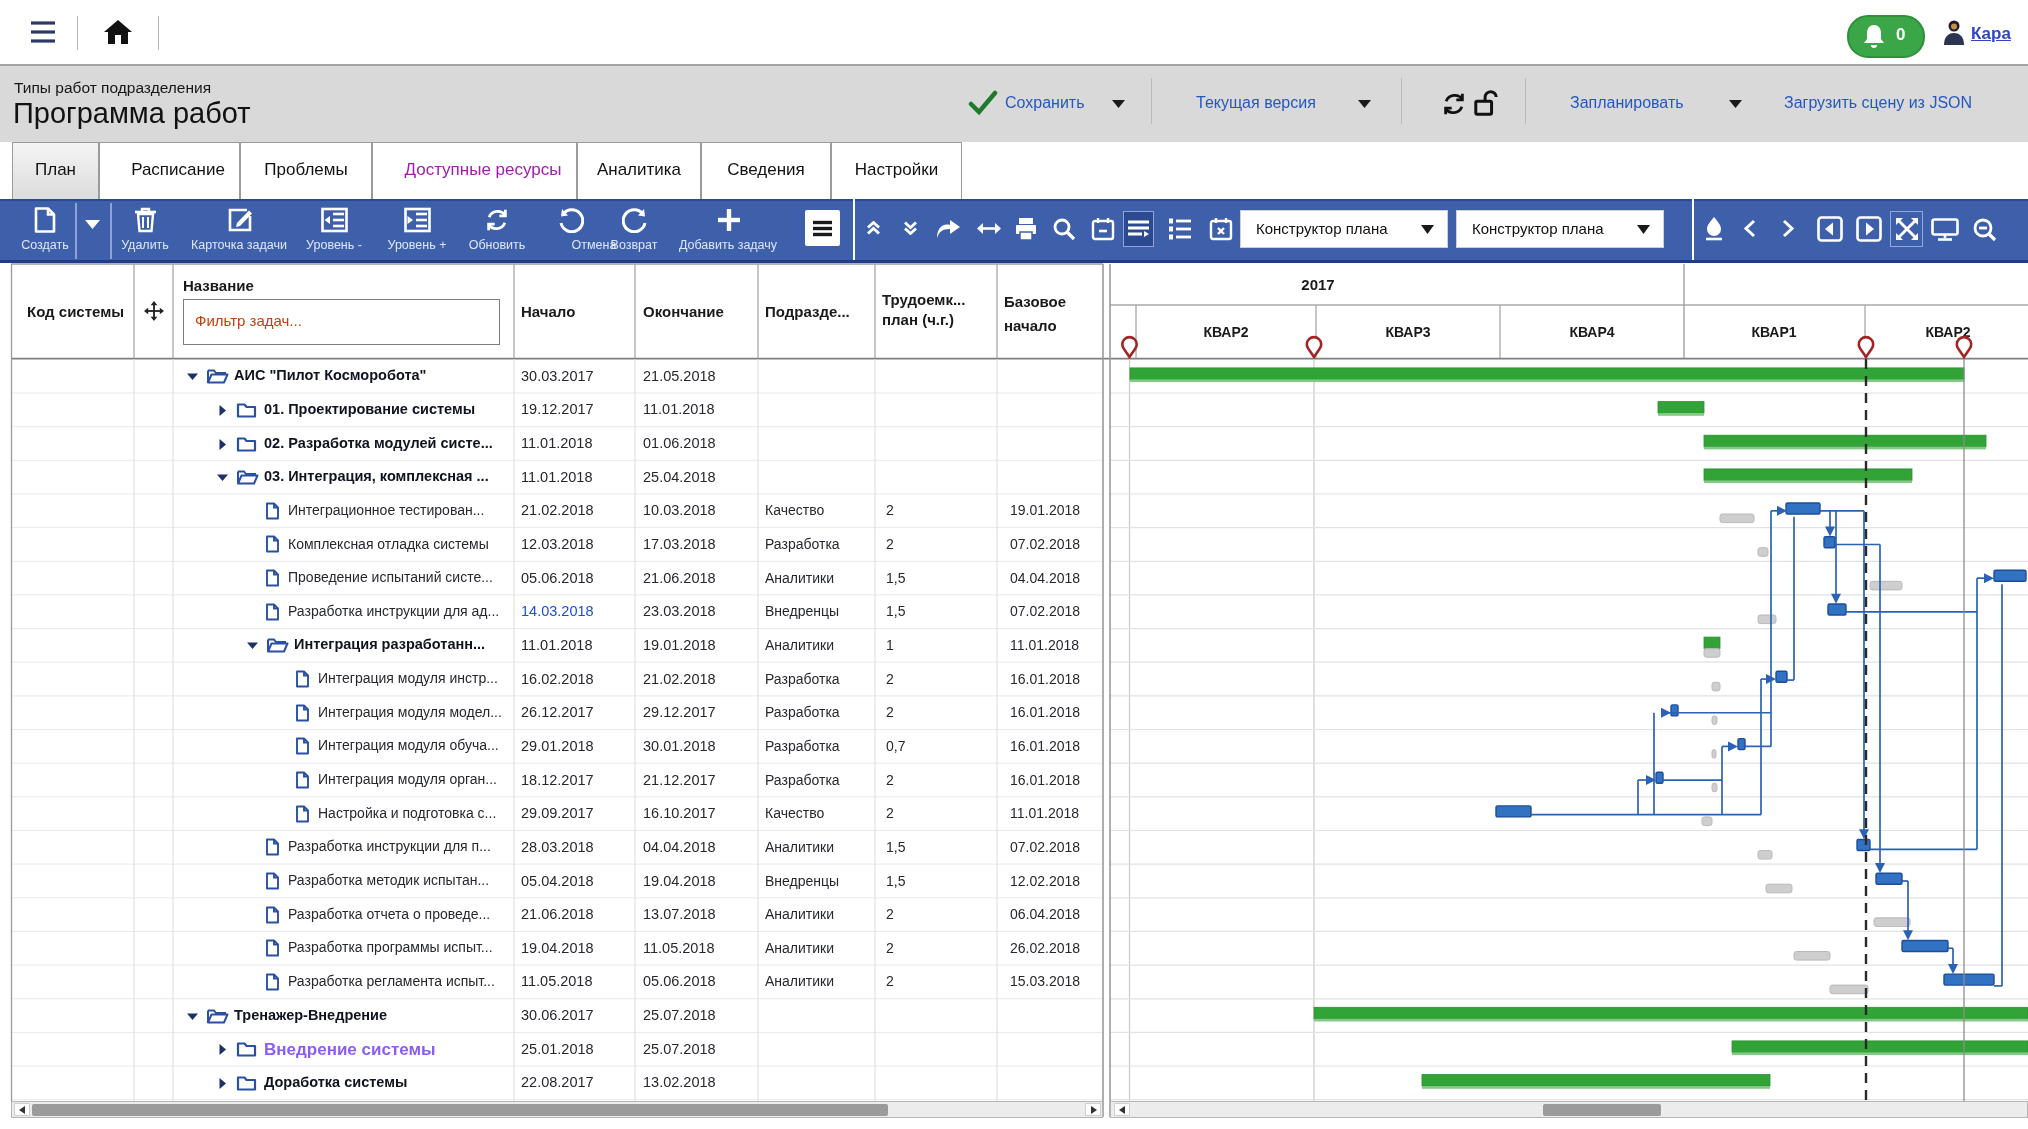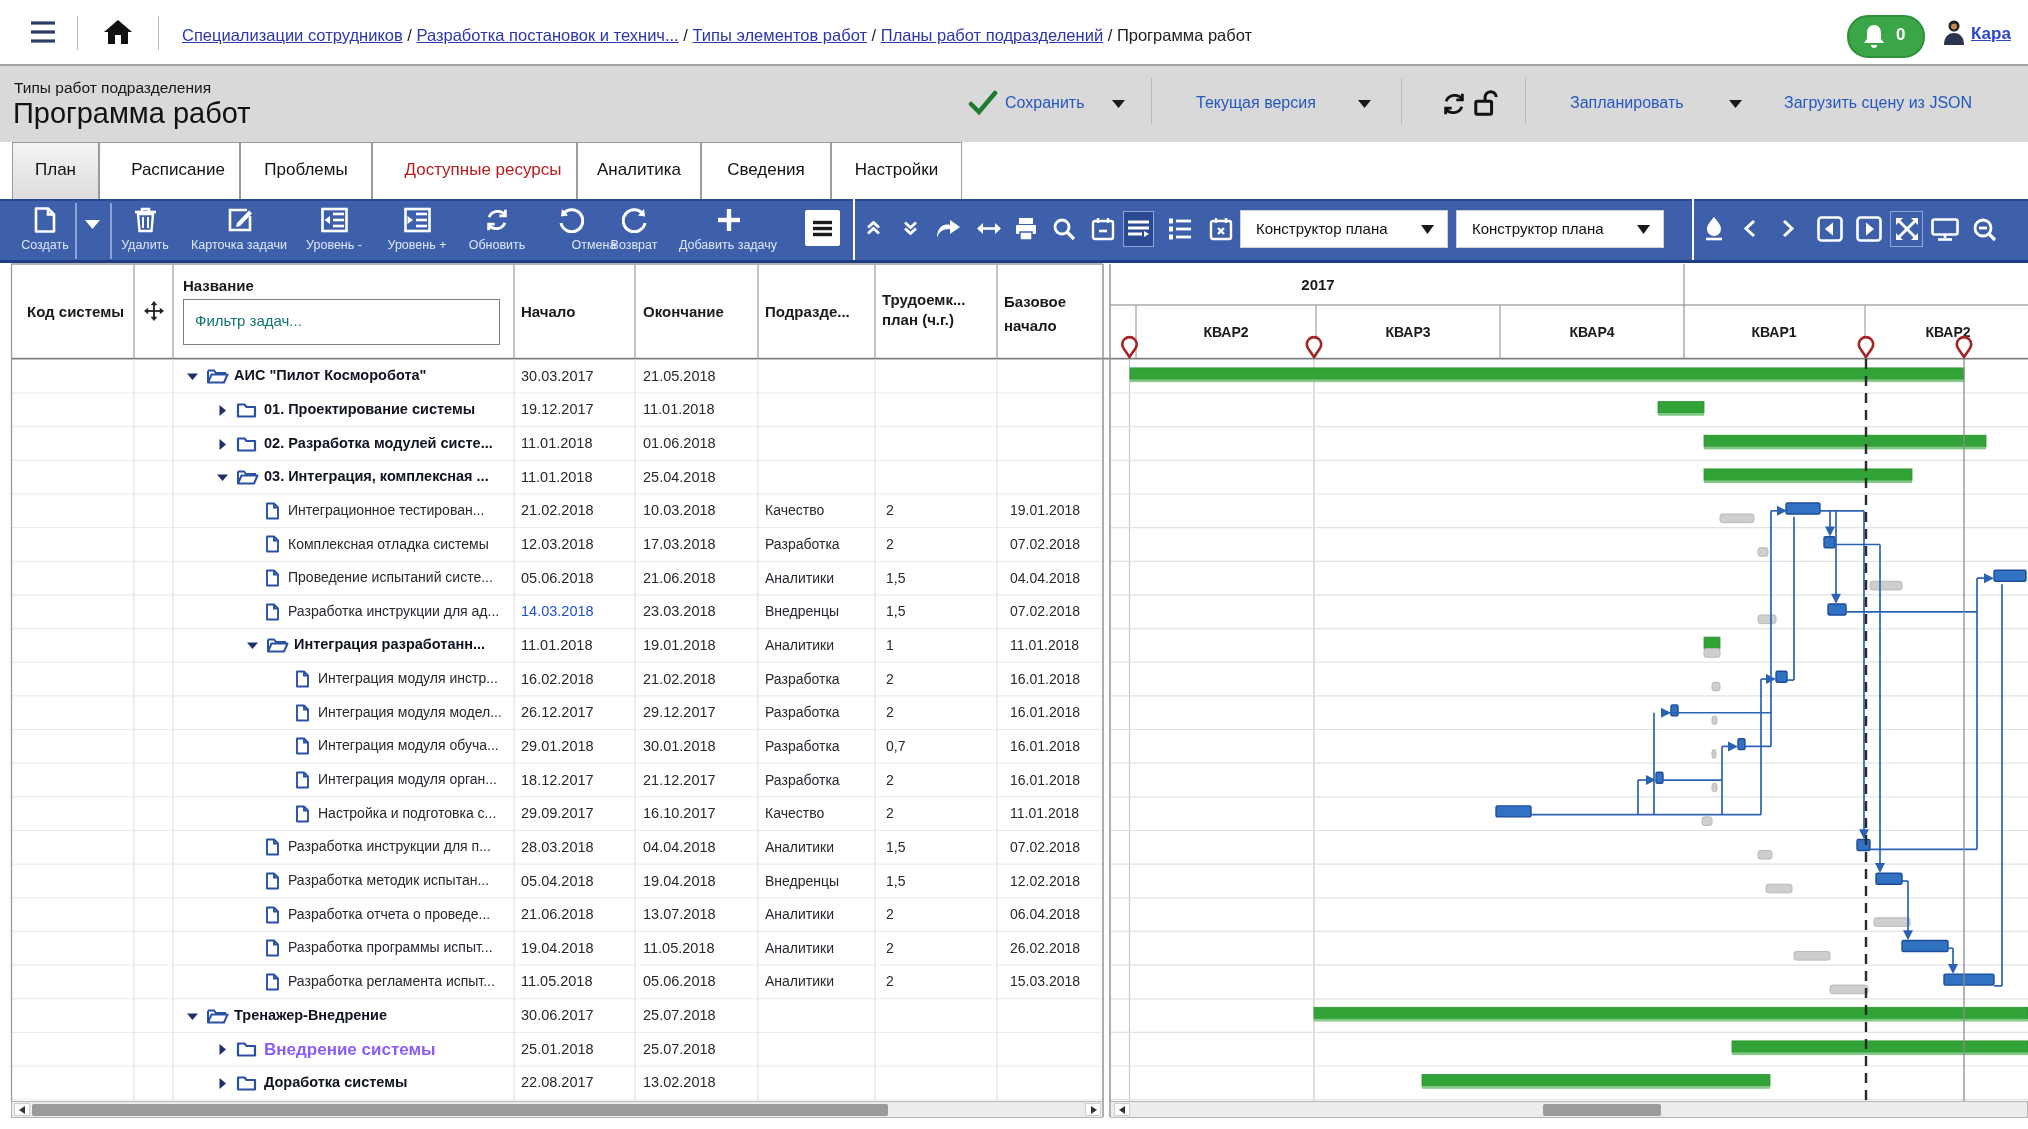--- a/index.html
+++ b/index.html
@@ -15,23 +15,20 @@
         <line x1="2" y1="3" x2="26" y2="3"></line>
         <line x1="2" y1="12" x2="26" y2="12"></line>
         <line x1="2" y1="21" x2="26" y2="21"></line>
       </g>
     </svg>
  <div class="sep1" style="left:77px;top:16px;height:34px"></div>
  <svg class="abs" style="left:103px;top:18px" width="30" height="28" viewBox="0 0 30 28">
   <path d="M15 2 L29 14 H25 V26 H18 V17 H12 V26 H5 V14 H1 Z" fill="#111"></path>
     </svg>
  <div class="sep1" style="left:158px;top:16px;height:34px"></div>
- <div class="abs" style="left:182px;top:26px;white-space:nowrap;font-size:16.5px;color:#222">
-  <span class="crumb">Специализации сотрудников</span> / <span class="crumb">Разработка постановок и технич...</span> / <span class="crumb">Типы элементов работ</span> / <span class="crumb">Планы работ подразделений</span> / <span style="color:#1c1c1c">Программа работ</span>
- </div>
  <div class="abs" style="left:1847px;top:15px;width:78px;height:43px;border-radius:21px;background:#3aa648;border:2px solid #2e9139"></div>
  <svg class="abs" style="left:1862px;top:24px" width="24" height="26" viewBox="0 0 24 26">
   <path d="M12 1 C8 1 5 4 5 9 L5 15 L2 19 L22 19 L19 15 L19 9 C19 4 16 1 12 1 Z" fill="#fff"></path>
   <path d="M9 21 a3 3 0 0 0 6 0 Z" fill="#fff"></path>
     </svg>
  <div class="abs" style="left:1896px;top:25px;color:#fff;font-size:17px;font-weight:bold">0</div>
  <svg class="abs" style="left:1943px;top:19px" width="22" height="26" viewBox="0 0 22 26">
   <circle cx="11" cy="7" r="5.5" fill="#1d1d2c"></circle>
       <path d="M1 26 C1 17 6 14 11 14 C16 14 21 17 21 26 Z" fill="#2c3550"></path>
   <circle cx="11" cy="7.5" r="3" fill="#c98c4a"></circle>
@@ -76,21 +73,21 @@
 <div class="abs" style="left:0;top:142px;width:2028px;height:58px;background:#fff">
  <div class="abs" style="left:12px;top:0;height:57px;border-top:1px solid #9b9b9b"></div>
 </div>
 <div class="abs" style="left:12px;top:142px;width:87px;height:57px;background:linear-gradient(#f4f4f4,#dcdcdc);border:1px solid #9b9b9b;border-bottom:none"></div>
 <div class="abs" style="left:12px;top:160px;width:87px;text-align:center;font-size:17px;color:#121212">План</div>
 <div class="abs" style="left:99px;top:142px;width:141px;height:57px;background:#fff;border:1px solid #9b9b9b;border-bottom:none"></div>
 <div class="abs" style="left:99px;top:160px;width:158px;text-align:center;font-size:17px;color:#121212">Расписание</div>
 <div class="abs" style="left:240px;top:142px;width:132px;height:57px;background:#fff;border:1px solid #9b9b9b;border-bottom:none"></div>
 <div class="abs" style="left:240px;top:160px;width:132px;text-align:center;font-size:17px;color:#121212">Проблемы</div>
 <div class="abs" style="left:372px;top:142px;width:205px;height:57px;background:#fff;border:1px solid #9b9b9b;border-bottom:none"></div>
-<div class="abs" style="left:372px;top:160px;width:222px;text-align:center;font-size:17px;color:#b91c1c">Доступные ресурсы</div>
+<div class="abs" style="left:372px;top:160px;width:222px;text-align:center;font-size:17px;color:#a21caf">Доступные ресурсы</div>
 <div class="abs" style="left:577px;top:142px;width:124px;height:57px;background:#fff;border:1px solid #9b9b9b;border-bottom:none"></div>
 <div class="abs" style="left:577px;top:160px;width:124px;text-align:center;font-size:17px;color:#121212">Аналитика</div>
 <div class="abs" style="left:701px;top:142px;width:130px;height:57px;background:#fff;border:1px solid #9b9b9b;border-bottom:none"></div>
 <div class="abs" style="left:701px;top:160px;width:130px;text-align:center;font-size:17px;color:#121212">Сведения</div>
 <div class="abs" style="left:831px;top:142px;width:131px;height:57px;background:#fff;border:1px solid #9b9b9b;border-bottom:none"></div>
 <div class="abs" style="left:831px;top:160px;width:131px;text-align:center;font-size:17px;color:#121212">Настройки</div>
 
 <div class="abs" style="left:0;top:199px;width:2028px;height:64px;background:#3e60ab;border-top:2px solid #2a4896;border-bottom:3px solid #1f3c86"></div>
 <svg class="abs" style="left:34px;top:207px" width="22" height="26" viewBox="0 0 22 26">
     <path d="M2 1.5 h12 l6 6 V24.5 H2 Z" fill="none" stroke="#fff" stroke-width="2.6" stroke-linejoin="round"></path>
@@ -282,21 +279,21 @@
       <path d="M0 12 L5 8 V16 Z"></path>
       <path d="M24 12 L19 16 V8 Z"></path>
     </g>
     <g stroke="#222" stroke-width="2.2">
       <line x1="12" y1="3" x2="12" y2="21"></line>
       <line x1="3" y1="12" x2="21" y2="12"></line>
     </g>
   </svg>
 <div class="abs" style="left:183px;top:277px;font-size:15px;font-weight:bold;color:#1a1a1a">Название</div>
 <div class="abs" style="left:183px;top:299px;width:317px;height:46px;border:1.4px solid #7e7e7e;background:#fff">
- <div style="margin:12px 0 0 11px;font-size:15px;color:#0f766e">Фильтр задач...</div>
+ <div style="margin:12px 0 0 11px;font-size:15px;color:#c2410c">Фильтр задач...</div>
   </div>
 <div class="abs" style="left:521px;top:303px;font-size:15px;font-weight:bold;color:#1a1a1a">Начало</div>
 <div class="abs" style="left:643px;top:303px;font-size:15px;font-weight:bold;color:#1a1a1a">Окончание</div>
 <div class="abs" style="left:765px;top:303px;font-size:15px;font-weight:bold;color:#1a1a1a">Подразде...</div>
 <div class="abs" style="left:882px;top:290px;font-size:15px;font-weight:bold;color:#1a1a1a;line-height:20px">Трудоемк...<br>план (ч.г.)</div>
 <div class="abs" style="left:1004px;top:290px;font-size:15px;font-weight:bold;color:#1a1a1a;line-height:24px">Базовое<br>начало</div>
 
 <svg style="position:absolute;left:186px;top:372.22499999999997px" width="13" height="9" viewBox="0 0 13 9">
     <path d="M1 1.5 L12 1.5 L6.5 8 Z" fill="#1d3069"></path>
   </svg>

